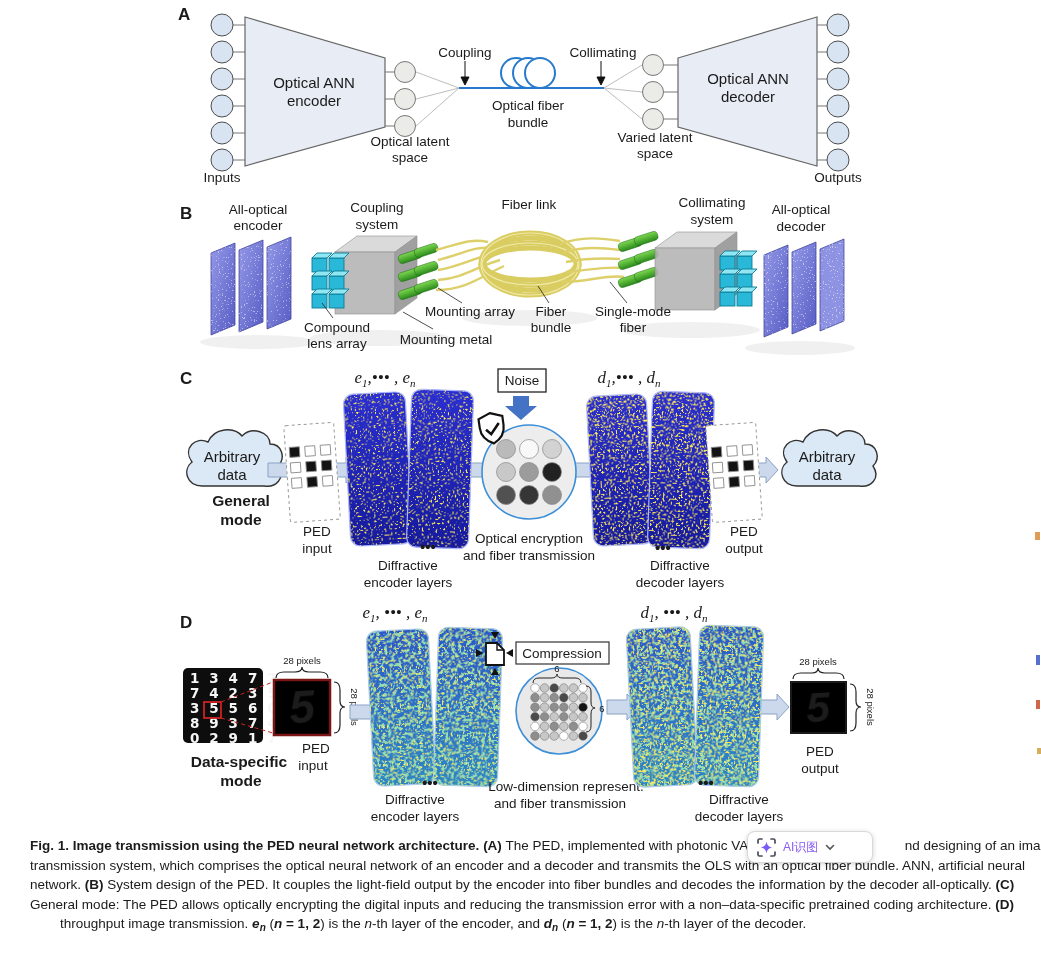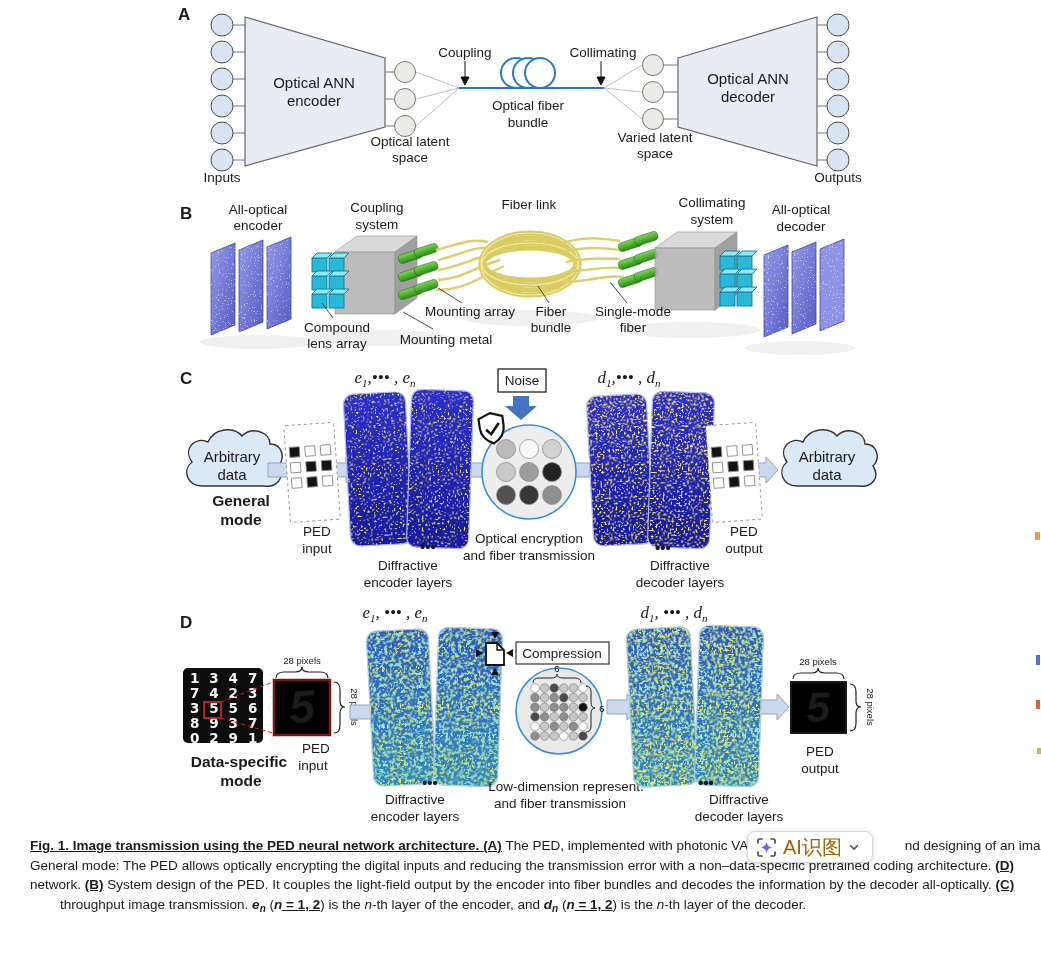--- a/index.html
+++ b/index.html
@@ -9,29 +9,29 @@
   text.big{font-size:15px;}
   text.tag{font-size:17px;font-weight:bold;}
   text.mode{font-size:15.5px;font-weight:bold;}
   text.math{font-family:"Liberation Serif",serif;font-style:italic;font-size:17px;}
   text.px{font-size:9.5px;}
   text.mid{text-anchor:middle;}
   .caption{position:absolute;left:30px;top:836px;width:984px;font-family:"Liberation Sans",sans-serif;
            font-size:13.5px;line-height:19.6px;color:#1b1b1b;}
   .cap-line{white-space:nowrap;text-align:justify;text-align-last:justify;}
   .cap-line.last{text-align-last:left;margin-left:30px;}
-  .b{font-weight:bold;text-decoration:underline;}
+  .b{font-weight:bold;}
   .i{font-style:italic;}
   .bi{font-weight:bold;font-style:italic;}
   .sub{font-size:10px;vertical-align:-3px;font-weight:bold;font-style:italic;}
   .gap{display:inline-block;width:140px;}
   .ai-btn{position:absolute;left:747px;top:831px;width:126px;height:32px;background:#fff;
           border:1px solid #d9d9d9;border-radius:8px;box-shadow:0 1px 5px rgba(0,0,0,.18);
           display:flex;align-items:center;gap:6px;padding:0 8px;box-sizing:border-box;cursor:pointer;z-index:5;}
-  .ai-btn-label{font-family:"Liberation Sans",sans-serif;font-size:20px;color:#a16207;}
+  .ai-btn-label{font-family:"Liberation Sans",sans-serif;font-size:12px;color:#8b5cf6;}
   .edge-art{position:absolute;opacity:.85;}
 </style>
 </head>
 <body>
 
 <svg width="0" height="0" style="position:absolute">
 <defs>
   <linearGradient id="gradBlue" x1="0" y1="0" x2="0" y2="1">
     <stop offset="0" stop-color="#2a2fd0"></stop>
         <stop offset="1" stop-color="#151a9e"></stop>
@@ -544,22 +544,23 @@
   <text class="lbl mid" x="820" y="773">output</text>
 </svg>
 
 <div class="edge-art" style="left:1035px;top:532px;width:5px;height:8px;background:#d88b3a"></div>
 <div class="edge-art" style="left:1036px;top:655px;width:4px;height:10px;background:#3a57c8"></div>
 <div class="edge-art" style="left:1036px;top:700px;width:4px;height:9px;background:#c84a2a"></div>
 <div class="edge-art" style="left:1037px;top:748px;width:4px;height:6px;background:#d0a040"></div>
 
 <div class="caption">
   <div class="cap-line"><span class="b">Fig. 1. Image transmission using the PED neural network architecture. </span><span class="b">(A)</span><span> The PED, implemented with photonic VAE, </span><span class="gap"></span><span>nd designing of an image</span></div>
+  <div class="cap-line"><span>transmission system, which comprises the optical neural network of an encoder and a decoder and transmits the OLS with an optical fiber bundle. ANN, artificial neural</span></div>
+  <div class="cap-line"><span>network. </span><span class="b">(B)</span><span> System design of the PED. It couples the light-field output by the encoder into fiber bundles and decodes the information by the decoder all-optically. </span><span class="b">(C)</span></div>
   <div class="cap-line"><span>General mode: The PED allows optically encrypting the digital inputs and reducing the transmission error with a non–data-specific pretrained coding architecture. </span><span class="b">(D)</span></div>
-  <div class="cap-line"><span>network. </span><span class="b">(B)</span><span> System design of the PED. It couples the light-field output by the encoder into fiber bundles and decodes the information by the decoder all-optically. </span><span class="b">(C)</span></div>
   <div class="cap-line last"><span>throughput image transmission. </span><span class="bi">e</span><span class="sub">n</span><span> (</span><span class="bi">n</span><span class="b"> = 1, 2</span><span>) is the </span><span class="i">n</span><span>-th layer of the encoder, and </span><span class="bi">d</span><span class="sub">n</span><span> (</span><span class="bi">n</span><span class="b"> = 1, 2</span><span>) is the </span><span class="i">n</span><span>-th layer of the decoder.</span></div>
 </div>
 
 <div class="ai-btn">
   <svg width="21" height="21" viewBox="0 0 21 21">
     <g fill="none" stroke="#4b4b58" stroke-width="1.7" stroke-linecap="round">
       <path d="M2 6 V3.5 Q2 2 3.5 2 H6"></path>
         <path d="M15 2 H17.5 Q19 2 19 3.5 V6"></path>
       <path d="M19 15 V17.5 Q19 19 17.5 19 H15"></path>
         <path d="M6 19 H3.5 Q2 19 2 17.5 V15"></path>

